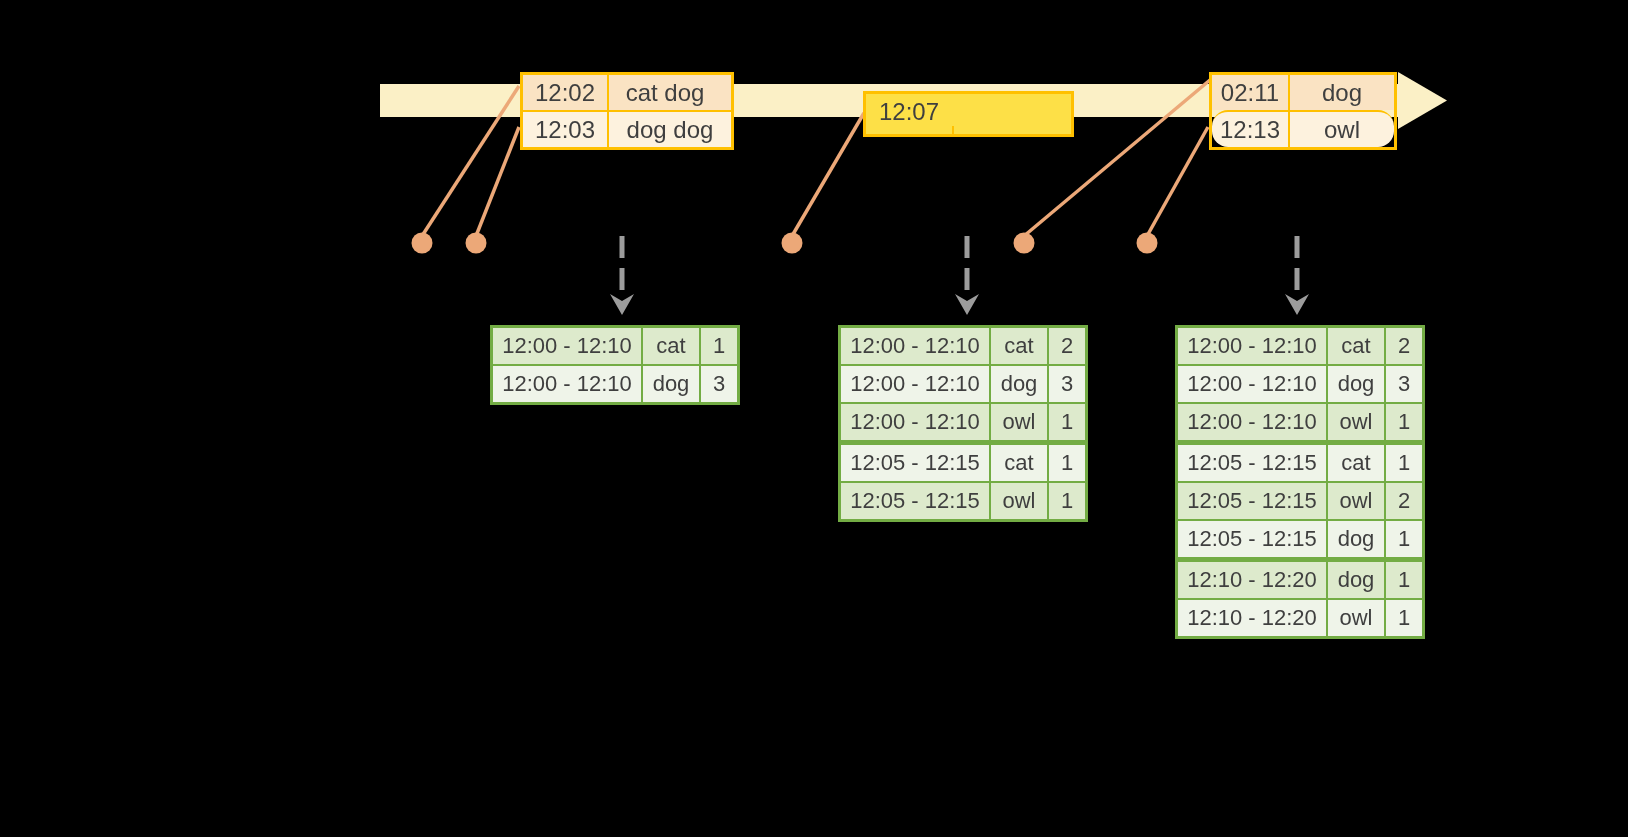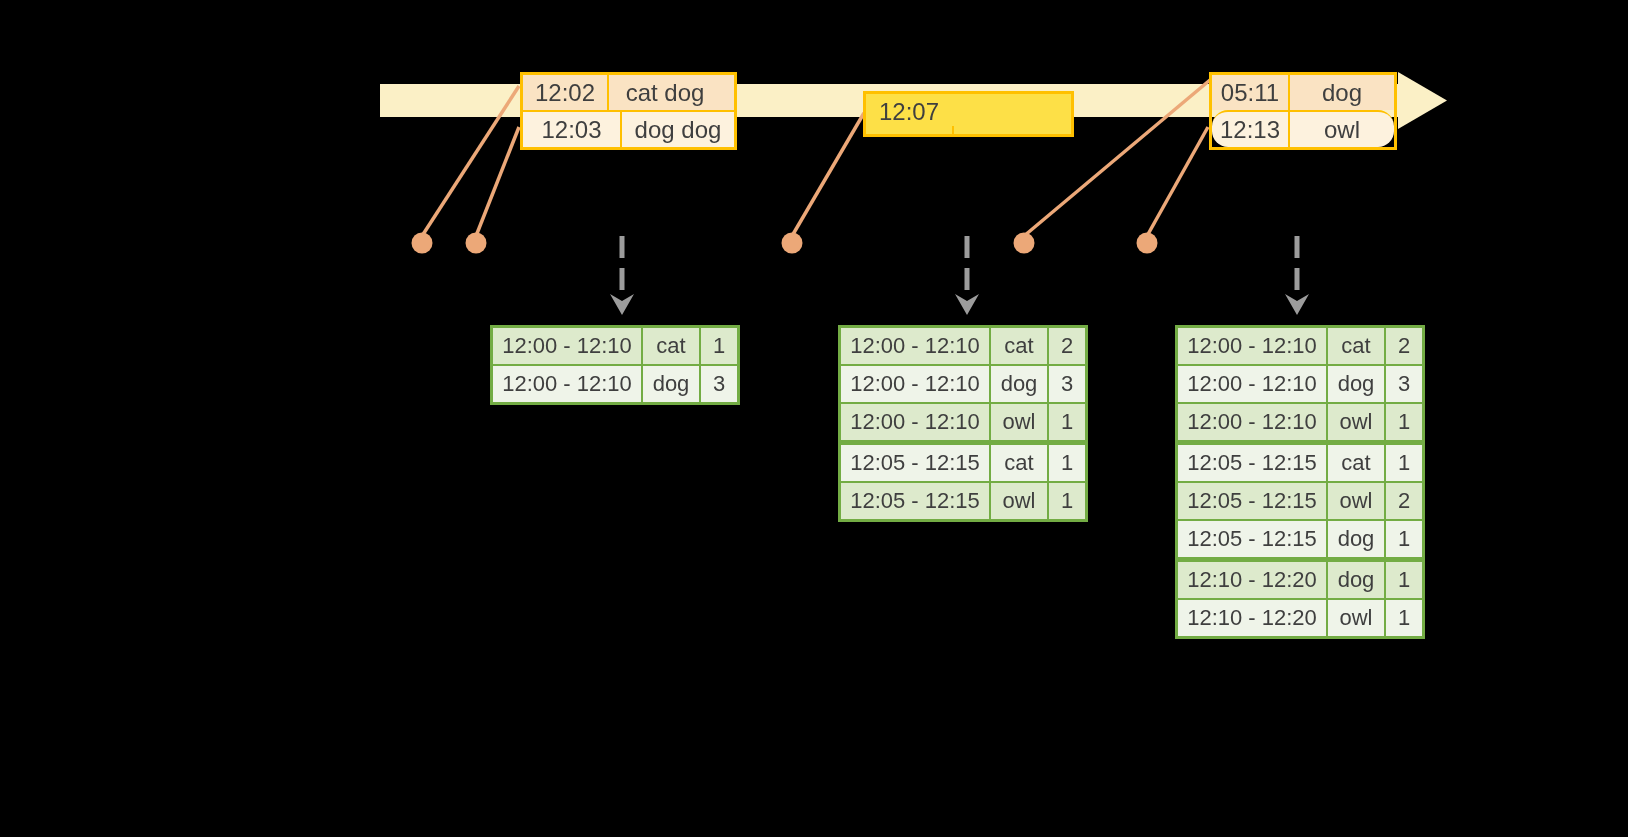--- a/index.html
+++ b/index.html
@@ -55,33 +55,33 @@
       <line x1="1297" y1="236" x2="1297" y2="297" stroke="#9C9C9C" stroke-width="5" stroke-dasharray="22 10"></line>
       <polygon points="1285,294 1297,301 1309,294 1297,315" fill="#9C9C9C"></polygon>
     </svg>
   <div id="tables">
       <div class="tbl" style="left: 520px; top: 62px; border: 3px solid rgb(255, 192, 0);">
         <div class="row" style="height: 35px; background: rgb(250, 227, 195);">
           <div class="cell event-cell" style="width: 84px; line-height: 35px;">12:02</div>
           <div class="cell event-cell" style="width: 114px; line-height: 35px; border-left: 2px solid rgb(255, 192, 0);">cat dog</div>
         </div>
         <div class="row" style="height: 35px; background: rgb(253, 242, 222); border-top: 2px solid rgb(255, 192, 0);">
-          <div class="cell event-cell" style="width: 97px; line-height: 35px; border-radius: 7px;">12:03</div>
-          <div class="cell event-cell" style="width: 114px; line-height: 35px; border-left: 2px solid rgb(255, 192, 0);">dog dog</div>
+          <div class="cell event-cell" style="width: 84px; line-height: 35px; border-radius: 7px;">12:03</div>
+          <div class="cell event-cell" style="width: 124px; line-height: 35px; border-left: 2px solid rgb(255, 192, 0);">dog dog</div>
         </div>
       </div>
       <div class="tbl" style="left: 863px; top: 81px; border: 3px solid rgb(255, 192, 0);">
         <div class="row" style="height: 40px; background: #fde047;">
           <div class="cell event-cell" style="width: 86px; line-height: 35px;">12:07</div>
           <div class="cell event-cell" style="width: 119px; line-height: 35px; border-left: 2px solid rgb(255, 192, 0); margin-top: 32px;">owl cat</div>
         </div>
       </div>
       <div class="tbl" style="left: 1209px; top: 62px; border: 3px solid rgb(255, 192, 0);">
         <div class="row" style="height: 35px; background: rgb(250, 227, 195);">
-          <div class="cell event-cell" style="width: 76px; line-height: 35px;">05:11</div>
+          <div class="cell event-cell" style="width: 76px; line-height: 35px;">02:11</div>
           <div class="cell event-cell" style="width: 106px; line-height: 35px; border-left: 2px solid rgb(255, 192, 0);">dog</div>
         </div>
         <div class="row" style="height: 35px; background: rgb(253, 242, 222); border-top: 2px solid rgb(255, 192, 0); border-radius: 16px;">
           <div class="cell event-cell" style="width: 76px; line-height: 35px;">12:13</div>
           <div class="cell event-cell" style="width: 106px; line-height: 35px; border-left: 2px solid rgb(255, 192, 0);">owl</div>
         </div>
       </div>
       <div class="tbl" style="left: 490px; top: 315px; border: 3px solid rgb(115, 172, 68);">
         <div class="row" style="height: 36px; background: rgb(221, 234, 204);">
           <div class="cell result-cell" style="width: 148px; line-height: 36px;">12:00 - 12:10</div>

